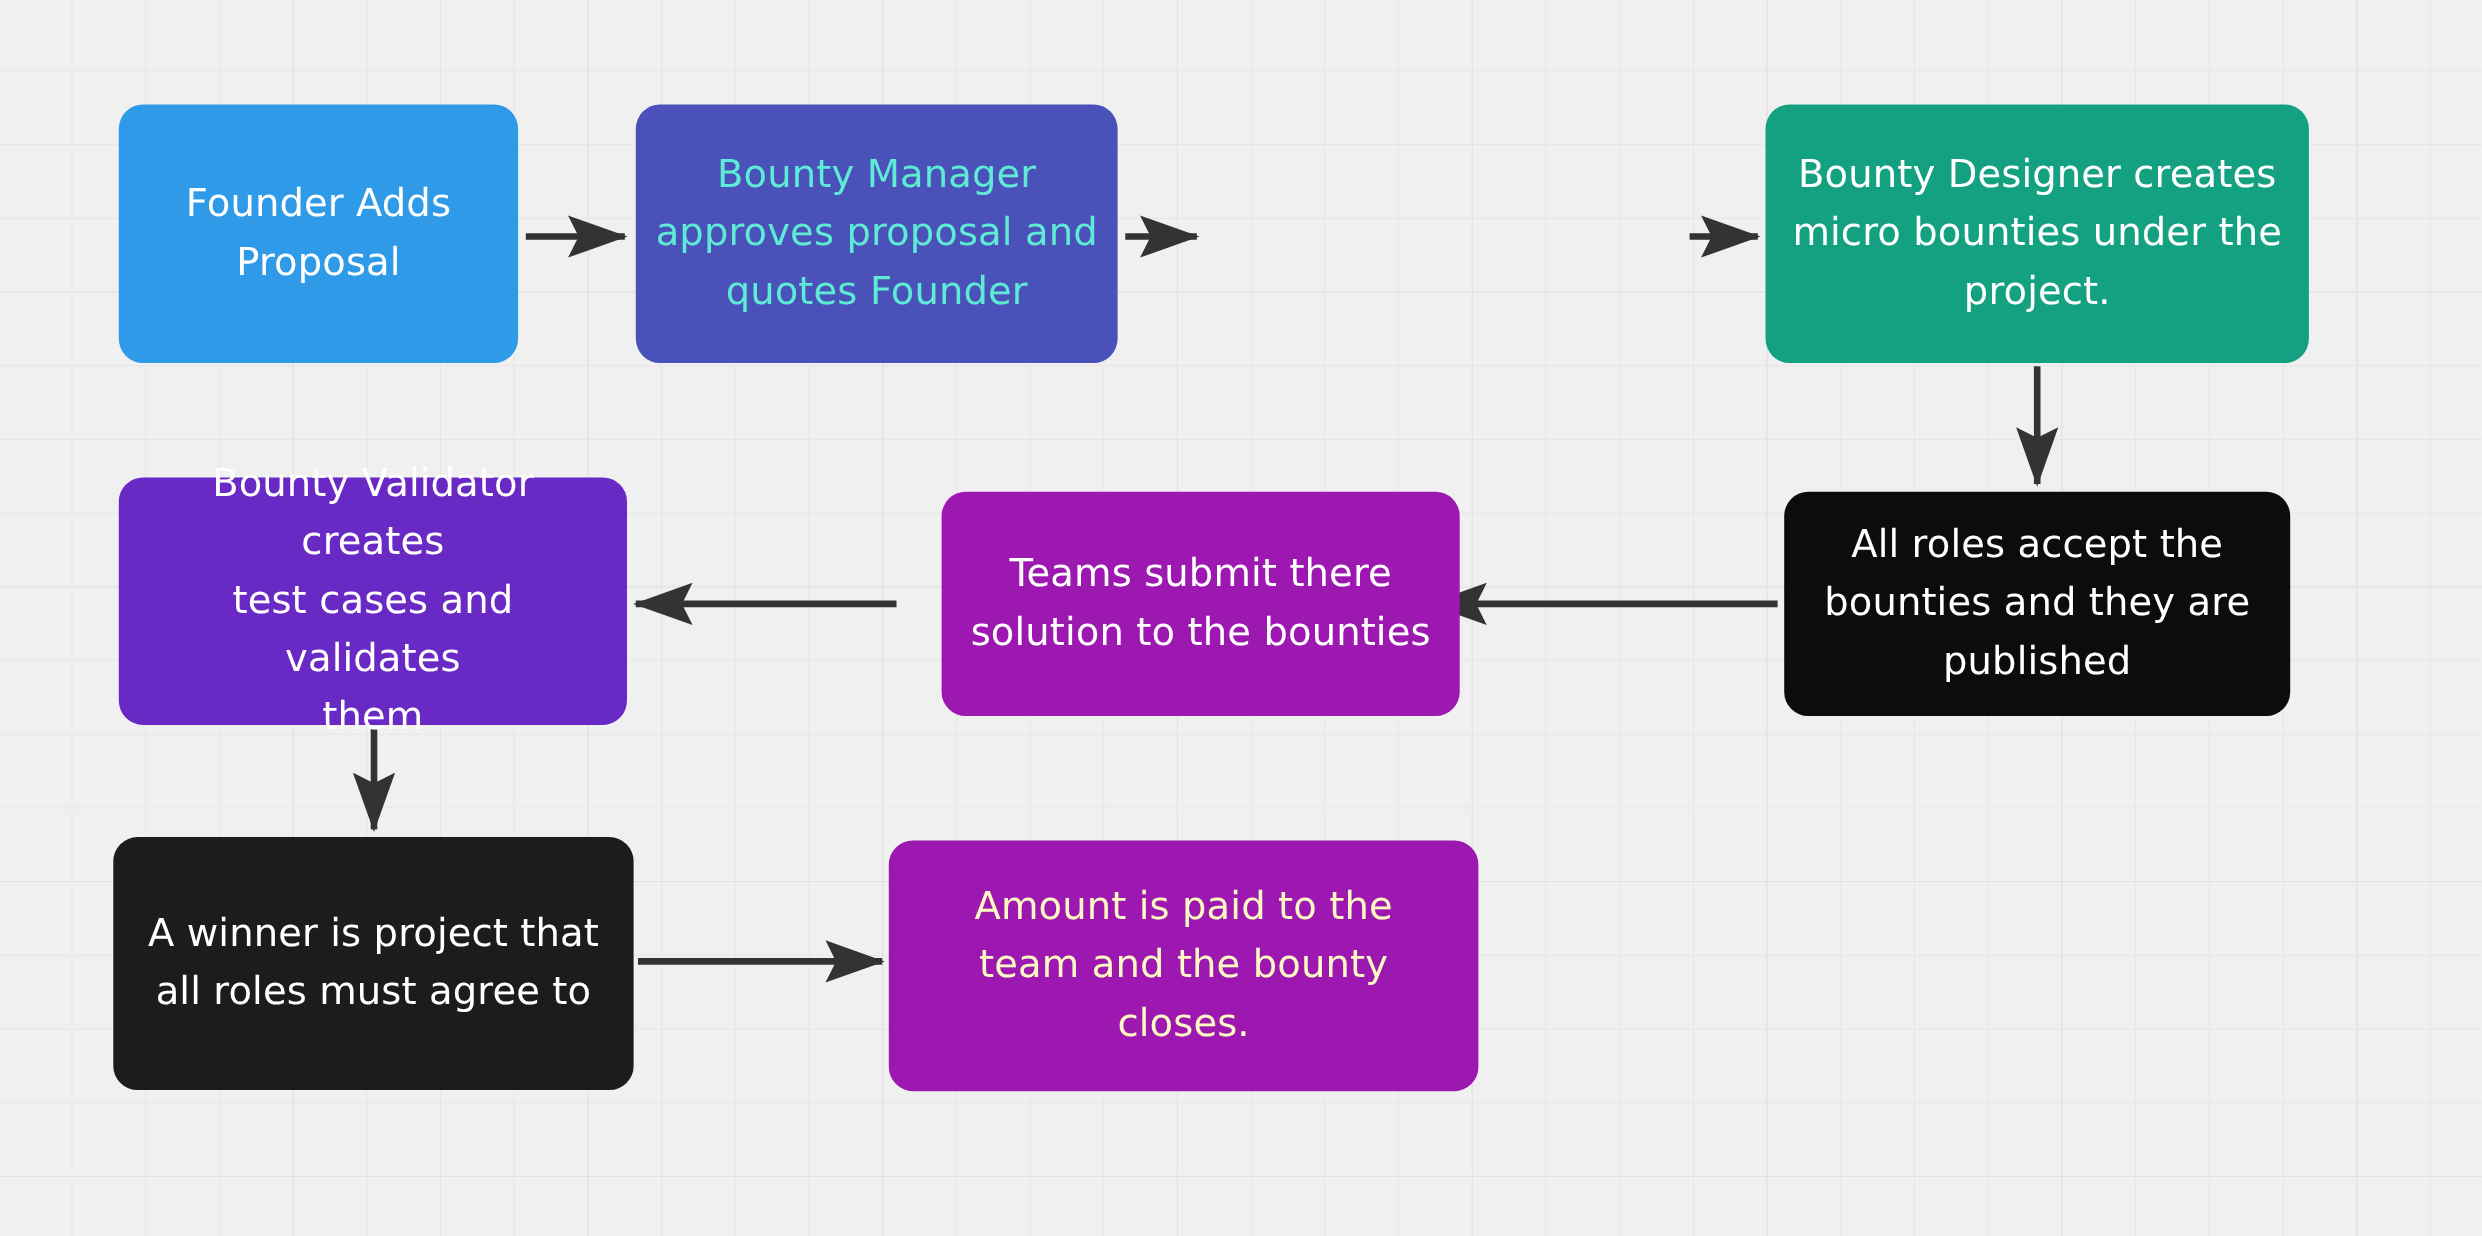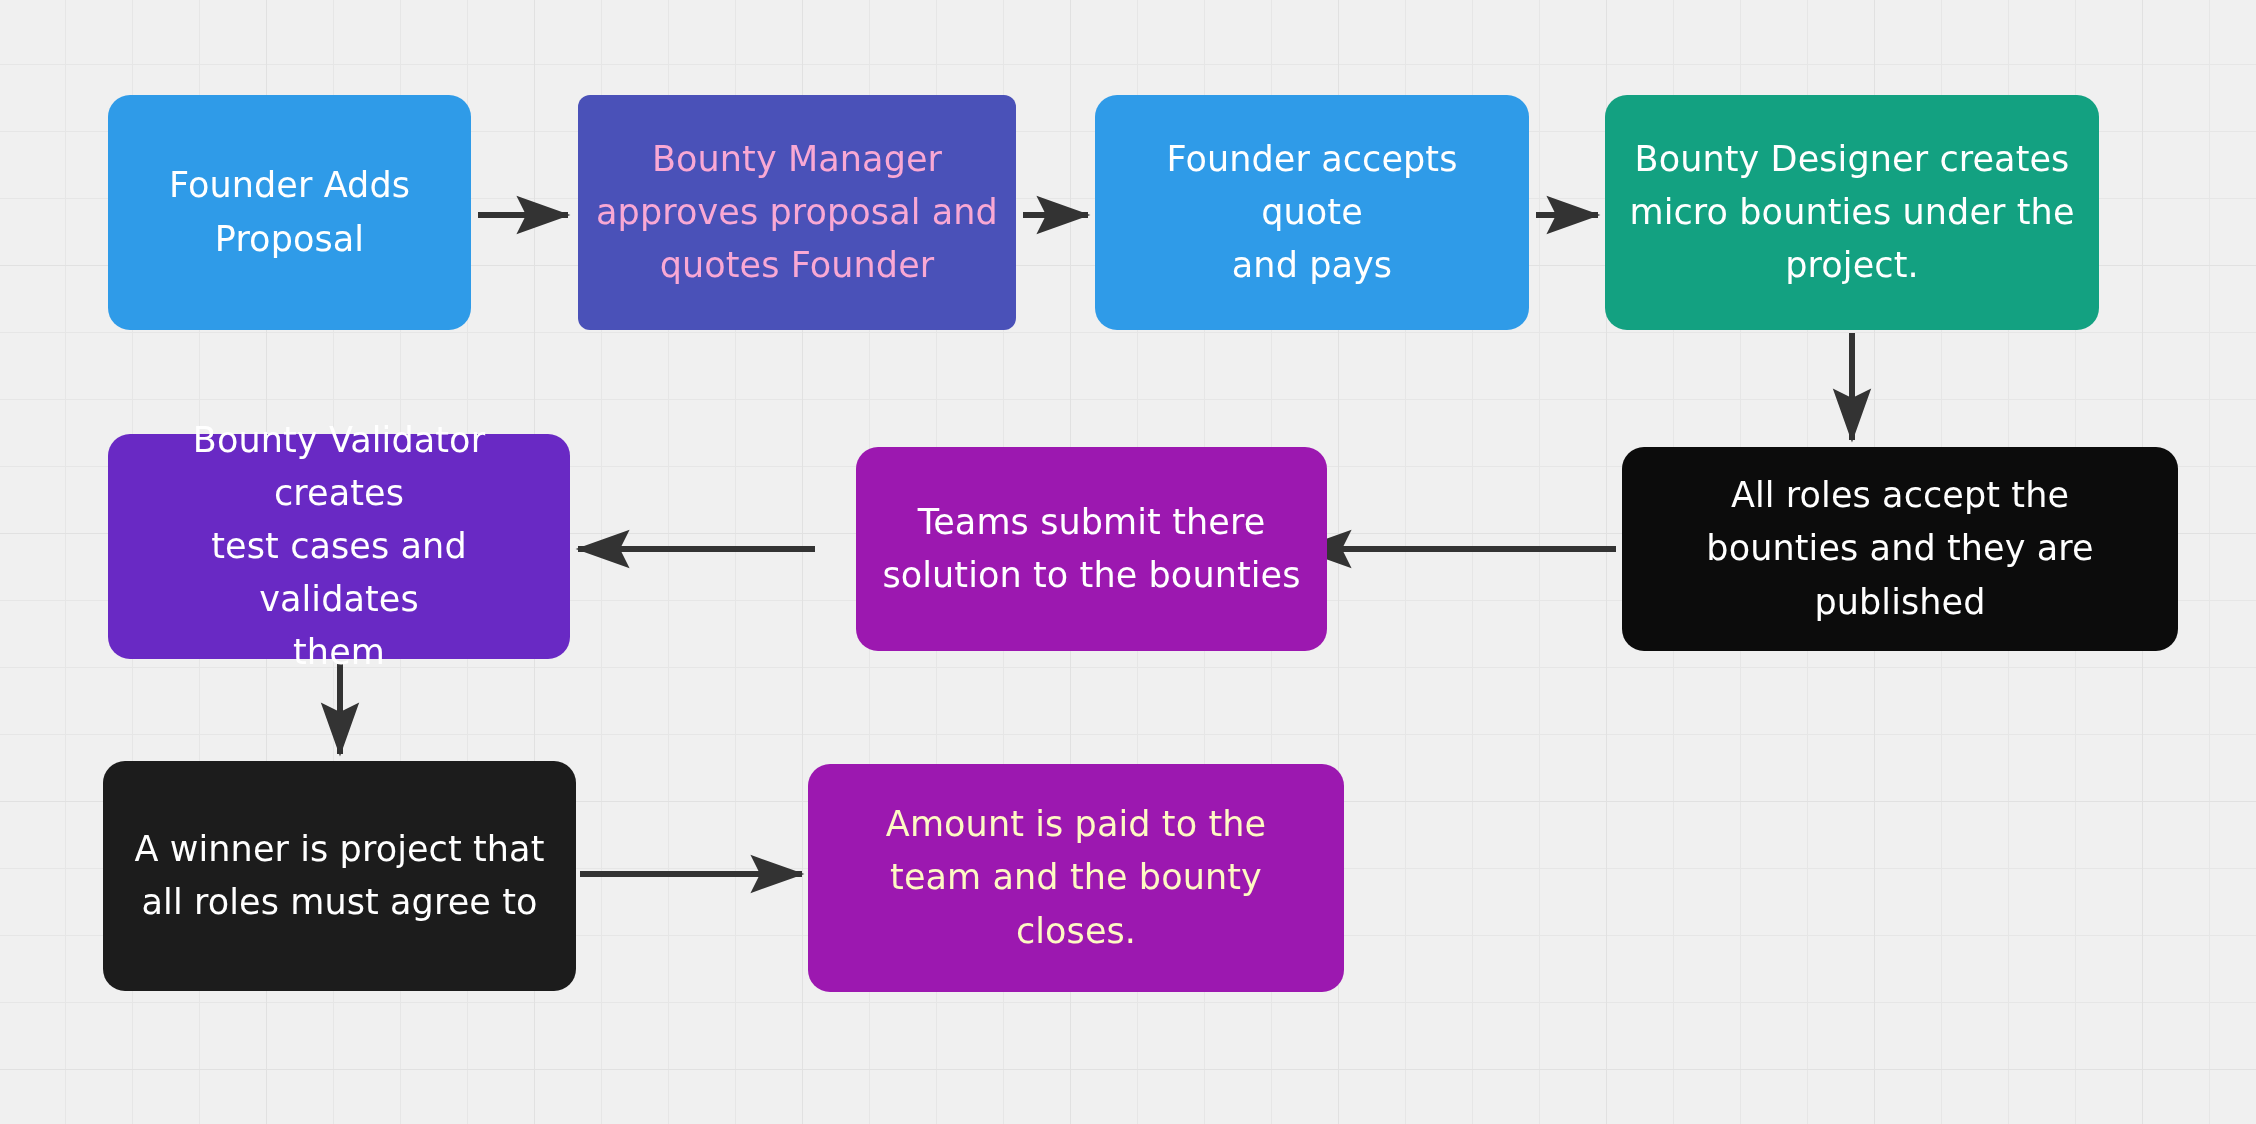--- a/index.html
+++ b/index.html
@@ -86,29 +86,27 @@
         <line x1="1852" y1="333" x2="1852" y2="440" stroke="#333333" stroke-width="6" marker-end="url(#arrow-right)"></line>
         <line x1="1616" y1="549" x2="1300" y2="549" stroke="#333333" stroke-width="6" marker-end="url(#arrow-right)"></line>
         <line x1="815" y1="549" x2="578" y2="549" stroke="#333333" stroke-width="6" marker-end="url(#arrow-right)"></line>
         <line x1="340" y1="662" x2="340" y2="754" stroke="#333333" stroke-width="6" marker-end="url(#arrow-right)"></line>
         <line x1="580" y1="874" x2="802" y2="874" stroke="#333333" stroke-width="6" marker-end="url(#arrow-right)"></line>
       </g>
   </svg>
 
   <div class="node" style="left: 108px; top: 95px; width: 363px; height: 235px; background: rgb(47, 155, 232); color: rgb(255, 255, 255);">Founder Adds
 Proposal</div>
-  <div class="node" style="left: 578px; top: 95px; width: 438px; height: 235px; background: rgb(74, 81, 184); color: #f9a8d4; border-radius: 12px;">Bounty Manager
+  <div class="node" style="left: 578px; top: 95px; width: 438px; height: 235px; background: rgb(74, 81, 184); color: #5eead4;">Bounty Manager
 approves proposal and
 quotes Founder</div>
-  <div class="node" style="left: 1095px; top: 95px; width: 434px; height: 235px; background: rgb(47, 155, 232); color: rgb(255, 255, 255);">Founder accepts quote
-and pays</div>
   <div class="node" style="left: 1605px; top: 95px; width: 494px; height: 235px; background: rgb(19, 161, 129); color: rgb(255, 255, 255); text-align: center;">Bounty Designer creates
 micro bounties under the
 project.</div>
-  <div class="node" style="left: 1622px; top: 447px; width: 556px; height: 204px; background: rgb(12, 12, 12); color: rgb(255, 255, 255);">All roles accept the
+  <div class="node" style="left: 1622px; top: 447px; width: 460px; height: 204px; background: rgb(12, 12, 12); color: rgb(255, 255, 255);">All roles accept the
 bounties and they are
 published</div>
   <div class="node" style="left: 856px; top: 447px; width: 471px; height: 204px; background: rgb(156, 24, 176); color: rgb(255, 255, 255);">Teams submit there
 solution to the bounties</div>
   <div class="node" style="left: 108px; top: 434px; width: 462px; height: 225px; background: rgb(105, 41, 196); color: rgb(255, 255, 255);">Bounty Validator creates
 test cases and validates
 them</div>
   <div class="node" style="left: 103px; top: 761px; width: 473px; height: 230px; background: rgb(28, 28, 28); color: rgb(255, 255, 255);">A winner is project that
 all roles must agree to</div>
   <div class="node" style="left: 808px; top: 764px; width: 536px; height: 228px; background: rgb(156, 24, 176); color: #fef9c3;">Amount is paid to the

